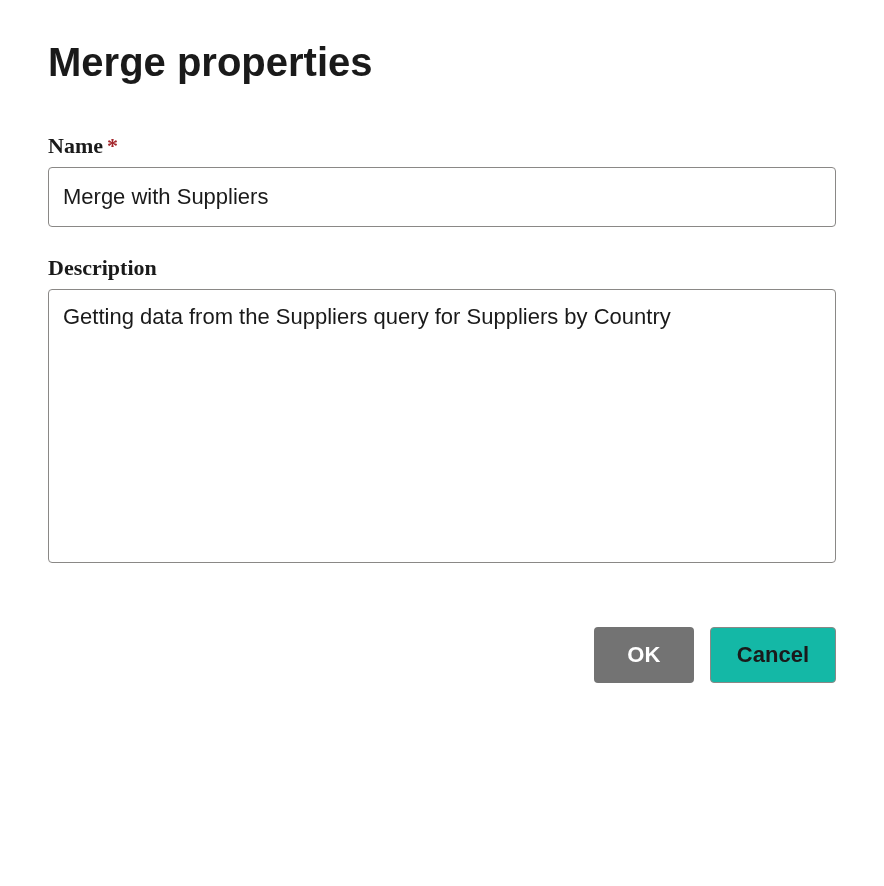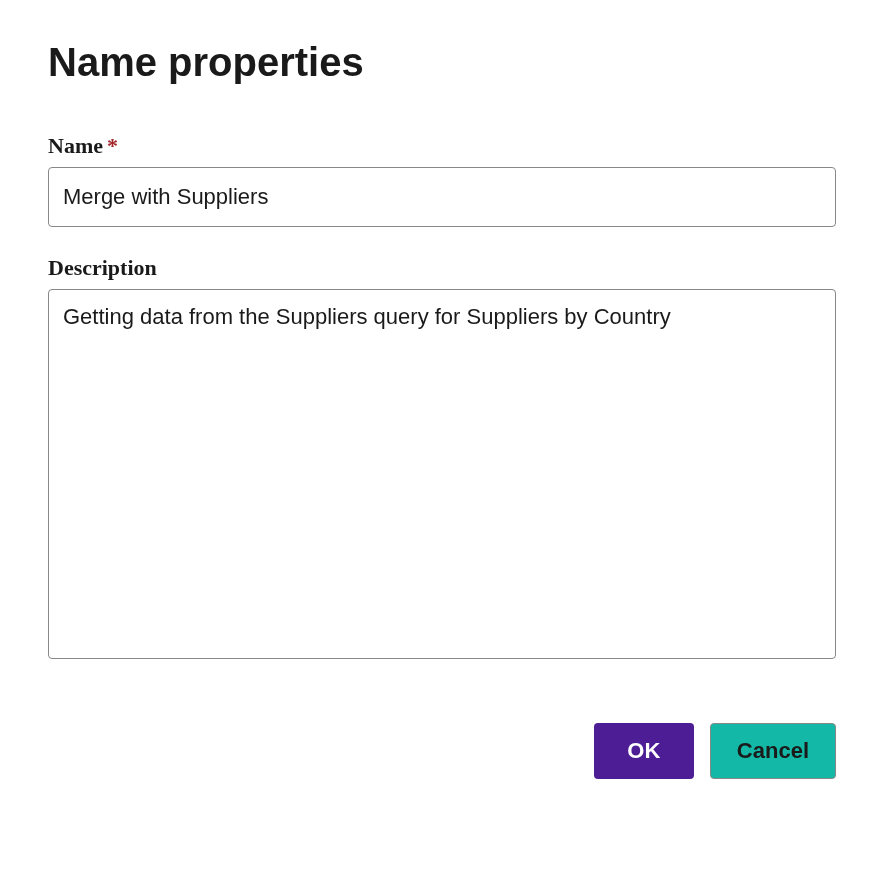--- a/index.html
+++ b/index.html
@@ -39,21 +39,21 @@
       padding: 16px 14px;
       font-size: 22px;
       font-family: inherit;
       border: 1px solid #8a8886;
       border-radius: 4px;
       background: #ffffff;
       color: #1a1a1a;
     }
     .textarea-input {
       width: 100%;
-      height: 370px;
+      height: 274px;
       padding: 12px 14px;
       font-size: 22px;
       font-family: inherit;
       border: 1px solid #8a8886;
       border-radius: 4px;
       background: #ffffff;
       color: #1a1a1a;
       resize: none;
       line-height: 1.4;
     }
@@ -66,34 +66,34 @@
     .btn {
       padding: 14px 26px;
       font-size: 22px;
       font-weight: 600;
       font-family: inherit;
       border-radius: 4px;
       cursor: pointer;
       min-width: 100px;
     }
     .btn-primary {
-      background: #4c1d95;
+      background: #737373;
       color: #ffffff;
       border: none;
     }
     .btn-secondary {
       background: #14b8a6;
       color: #1a1a1a;
       border: 1px solid #8a8886;
     }
   </style>
 </head>
 <body>
 
-<h1 class="dialog-title">Name properties</h1>
+<h1 class="dialog-title">Merge properties</h1>
 
 <div class="form-group">
   <label class="field-label">
     <span>Name</span><span class="required-asterisk">*</span>
   </label>
   <input type="text" class="text-input" value="Merge with Suppliers" style="">
 </div>
 
 <div class="form-group">
   <label class="field-label">Description</label>

